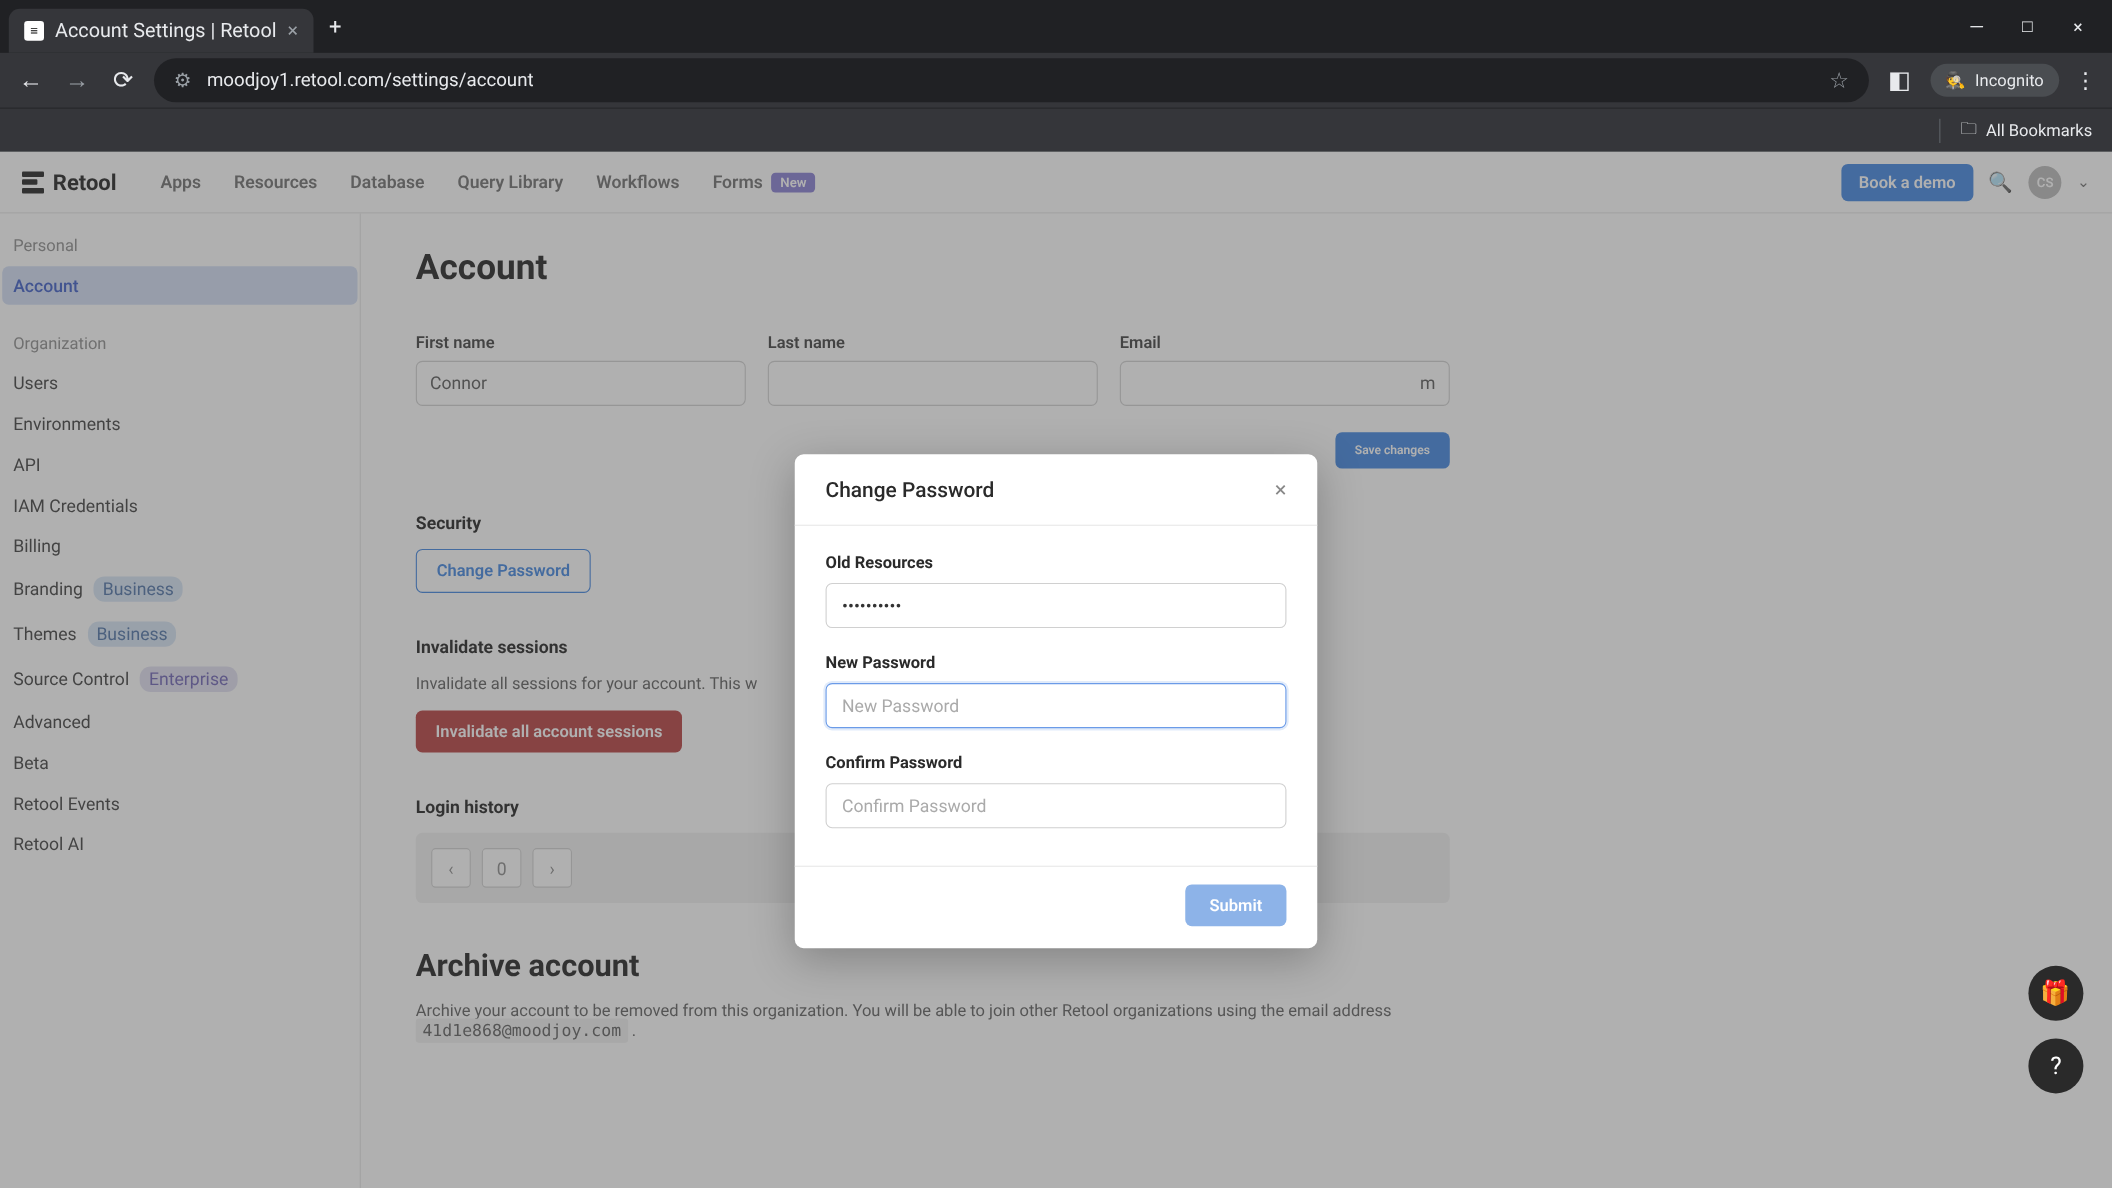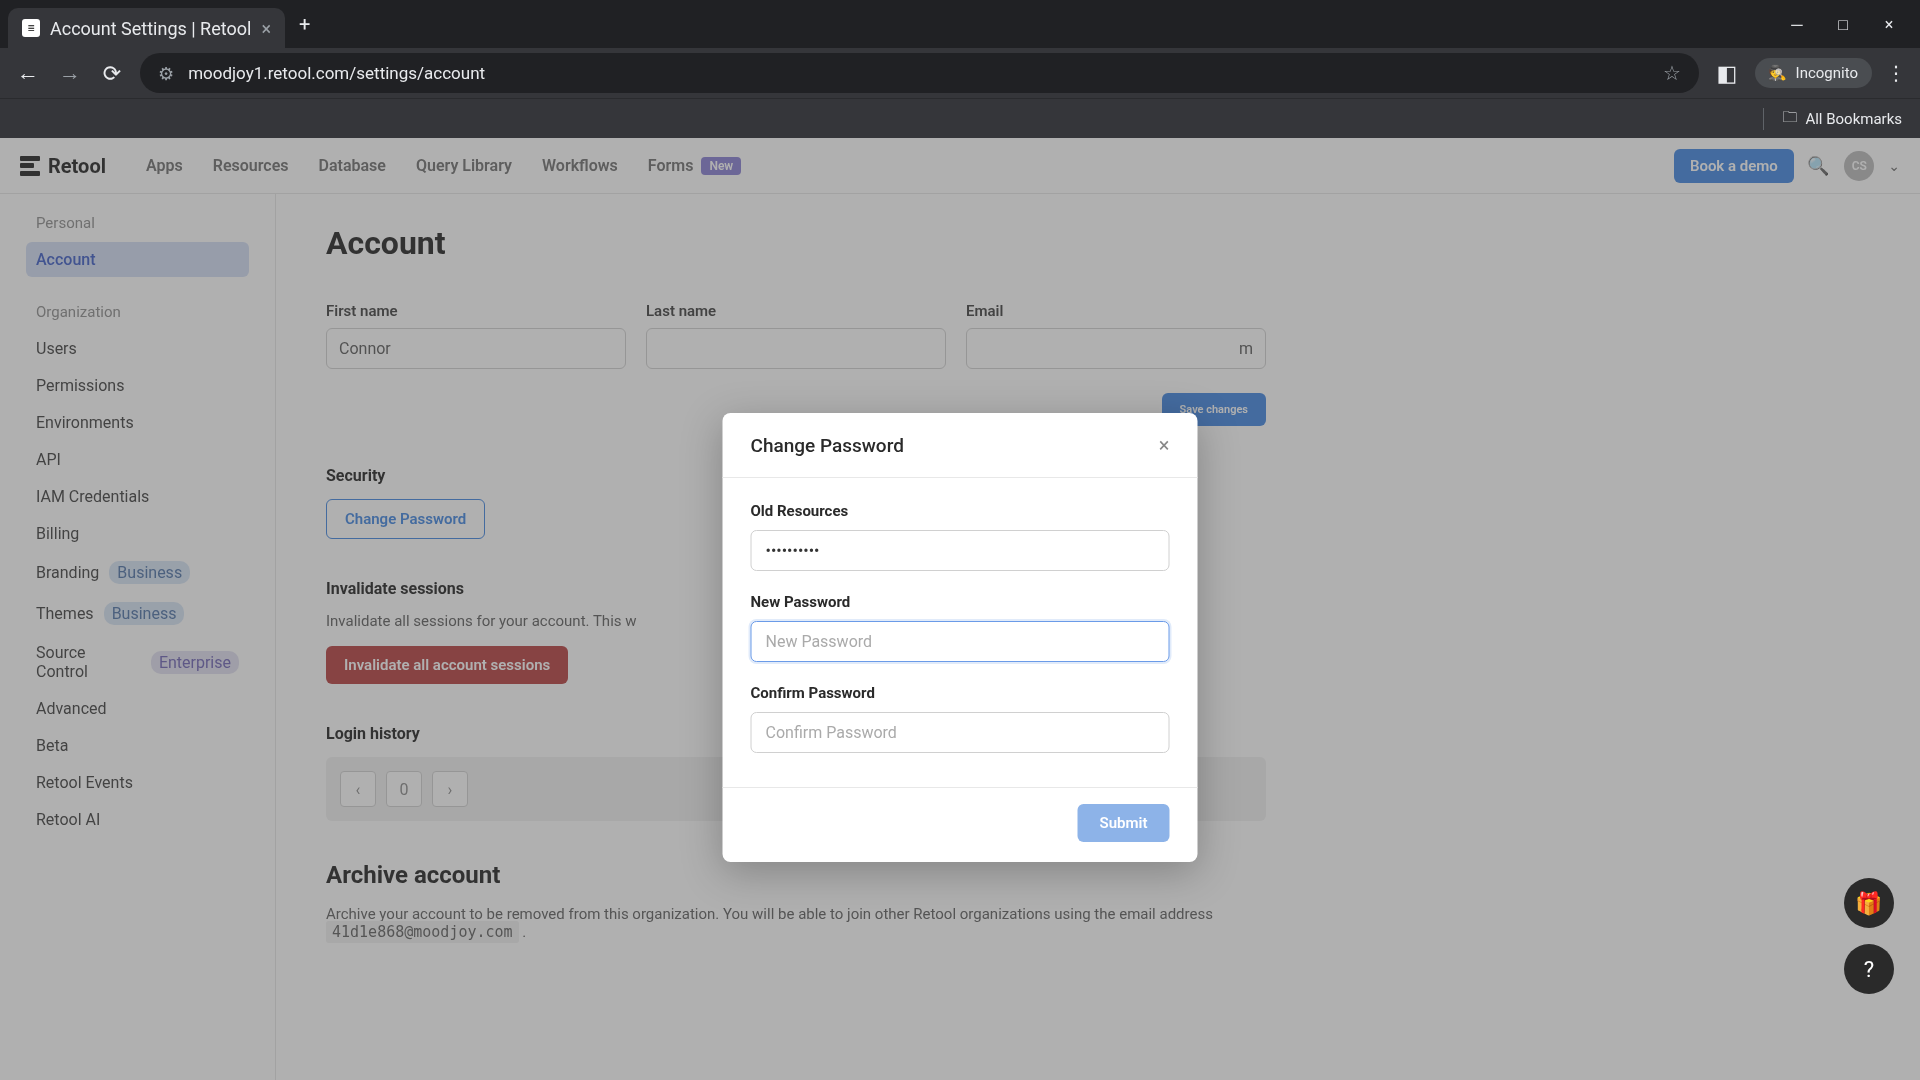--- a/index.html
+++ b/index.html
@@ -41,21 +41,21 @@
 .nav-links { display: flex; gap: 30px; }
 .nav-link { color: #6b6b6b; font-size: 16px; font-weight: 600; cursor: pointer; display: flex; align-items: center; gap: 8px; }
 .badge-new { background: #847ad1; color: #fff; font-size: 12px; padding: 2px 8px; border-radius: 4px; font-weight: 600; }
 .header-right { margin-left: auto; display: flex; align-items: center; gap: 14px; }
 .book-demo { background: #3b82e0; color: #fff; padding: 8px 16px; border-radius: 6px; font-size: 15px; font-weight: 600; cursor: pointer; }
 .search-icon { color: #6b6b6b; font-size: 18px; cursor: pointer; }
 .avatar { width: 30px; height: 30px; border-radius: 50%; background: #b8b8b8; color: #fff; display: flex; align-items: center; justify-content: center; font-size: 12px; font-weight: 600; }
 .chevron { color: #6b6b6b; font-size: 14px; cursor: pointer; }
 
 .app-body { display: flex; height: calc(1080px - 48px - 50px - 40px - 56px); }
-.sidebar { width: 276px; border-right: 1px solid #e5e5e5; padding: 20px 26px; overflow-y: auto; }
+.sidebar { width: 328px; border-right: 1px solid #e5e5e5; padding: 20px 2px; overflow-y: auto; }
 .sidebar-section-label { color: #8a8a8a; font-size: 15px; margin-bottom: 10px; padding: 0 10px; }
 .sidebar-item { padding: 8px 10px; border-radius: 6px; font-size: 16px; color: #3a3a3a; cursor: pointer; display: flex; align-items: center; gap: 10px; margin-bottom: 2px; }
 .sidebar-item.active { background: #d1ddf5; color: #3858c5; font-weight: 500; }
 .sidebar-badge { font-size: 16px; padding: 2px 8px; border-radius: 10px; }
 .badge-business { background: #d6e4f5; color: #4a6fa5; }
 .badge-enterprise { background: #e0dff0; color: #6b5fb3; }
 .sidebar-spacer { height: 24px; }
 
 .content { flex: 1; padding: 30px 50px; overflow-y: auto; }
 .page-title { font-size: 32px; font-weight: 700; color: #1a1a1a; margin-bottom: 40px; }
@@ -64,21 +64,21 @@
 .form-label { font-size: 15px; font-weight: 600; color: #3a3a3a; margin-bottom: 8px; display: block; }
 .form-input { width: 100%; padding: 10px 12px; border: 1px solid #d0d0d0; border-radius: 6px; font-size: 16px; color: #555; }
 .save-row { display: flex; justify-content: flex-end; margin-bottom: 40px; }
 .save-btn { background: #3b82e0; color: #fff; padding: 10px 18px; border-radius: 6px; font-size: 11px; font-weight: 600; cursor: pointer; border:none;}
 .section-title { font-size: 16px; font-weight: 700; color: #1a1a1a; margin-bottom: 14px; }
 .change-pw-btn { border: 1.5px solid #3b82e0; color: #3b82e0; background: #fff; padding: 10px 18px; border-radius: 6px; font-size: 15px; font-weight: 600; cursor: pointer; margin-bottom: 40px; }
 .body-text { color: #5a5a5a; font-size: 15px; margin-bottom: 16px; }
 .danger-btn { background: #b53a3a; color: #fff; padding: 10px 18px; border-radius: 6px; font-size: 15px; font-weight: 600; cursor: pointer; border:none; margin-bottom: 40px; }
 .login-history-box { background: #f1f1f1; border-radius: 6px; padding: 14px; display: flex; gap: 10px; margin-bottom: 40px; }
 .pager-btn { width: 36px; height: 36px; border: 1px solid #d0d0d0; background: #fff; border-radius: 4px; display: flex; align-items: center; justify-content: center; color: #888; cursor: pointer; font-size:16px;}
-.archive-title { font-size: 24px; font-weight: 700; color: #1a1a1a; margin-bottom: 16px; }
+.archive-title { font-size: 28px; font-weight: 700; color: #1a1a1a; margin-bottom: 16px; }
 .code { font-family: monospace; background: #f0f0f0; padding: 2px 6px; border-radius: 3px; }
 
 
 .overlay { position: absolute; inset: 0; background: rgba(80,80,80,0.45); }
 .app-area { position: relative; }
 .modal { position: absolute; left: 50%; top: 275px; transform: translateX(-50%); width: 475px; background: #fff; border-radius: 8px; box-shadow: 0 10px 40px rgba(0,0,0,0.25); z-index: 100; }
 .modal-header { display: flex; align-items: center; justify-content: space-between; padding: 20px 28px; }
 .modal-title { font-size: 19px; font-weight: 500; color: #2a2a2a; }
 .modal-close { color: #888; font-size: 20px; cursor: pointer; }
 .modal-divider { height: 1px; background: #e8e8e8; }
@@ -177,23 +177,20 @@
           <div class="sidebar-section-label">Personal</div>
           <div class="sidebar-item active">
             <span>Account</span>
           </div>
           <div class="sidebar-spacer"></div>
           <div class="sidebar-section-label">Organization</div>
           <div class="sidebar-item">
             <span>Users</span>
           </div>
           <div class="sidebar-item">
-            <span>Permissions</span>
-          </div>
-          <div class="sidebar-item">
             <span>Environments</span>
           </div>
           <div class="sidebar-item">
             <span>API</span>
           </div>
           <div class="sidebar-item">
             <span>IAM Credentials</span>
           </div>
           <div class="sidebar-item">
             <span>Billing</span>

